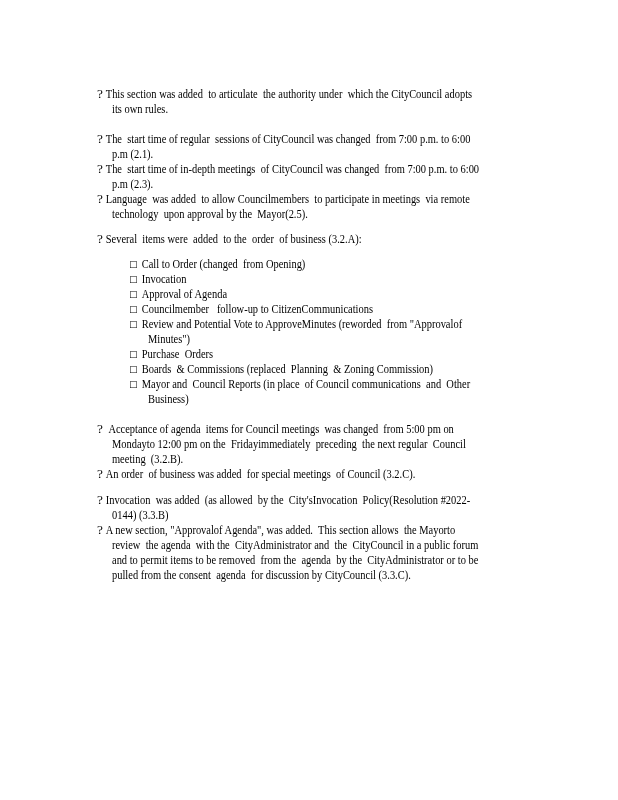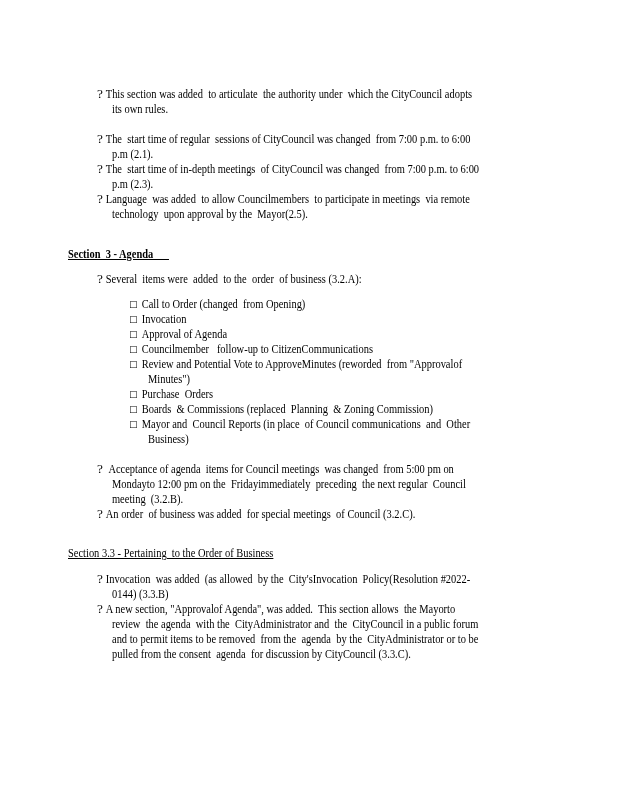--- a/index.html
+++ b/index.html
@@ -75,23 +75,20 @@
       <span class="t">The  start time of in-depth meetings  of CityCouncil was changed  from 7:00 p.m. to 6:00
 p.m (2.3).</span>
     </div>
     <div class="li">
       <span class="b">?</span>
       <span class="t">Language  was added  to allow Councilmembers  to participate in meetings  via remote
 technology  upon approval by the  Mayor(2.5).</span>
     </div>
   </div>
 
-  <div class="hwrap mt25">
-    <span class="h bold">Section  3 - Agenda&nbsp;&nbsp;&nbsp;&nbsp;&nbsp;&nbsp;</span>
-  </div>
 
   <div class="group mt10">
     <div class="li">
       <span class="b">?</span>
       <span class="t">Several  items were  added  to the  order  of business (3.2.A):</span>
     </div>
   </div>
 
   <div class="group mt10">
     <div class="li si">
@@ -136,23 +133,20 @@
       <span class="t"> Acceptance of agenda  items for Council meetings  was changed  from 5:00 pm on
 Mondayto 12:00 pm on the  Fridayimmediately  preceding  the next regular  Council
 meeting  (3.2.B).</span>
     </div>
     <div class="li">
       <span class="b">?</span>
       <span class="t">An order  of business was added  for special meetings  of Council (3.2.C).</span>
     </div>
   </div>
 
-  <div class="hwrap mt24">
-    <span class="h">Section 3.3 - Pertaining  to the Order of Business</span>
-  </div>
 
   <div class="group mt11">
     <div class="li">
       <span class="b">?</span>
       <span class="t">Invocation  was added  (as allowed  by the  City'sInvocation  Policy(Resolution #2022-
 0144) (3.3.B)</span>
     </div>
     <div class="li">
       <span class="b">?</span>
       <span class="t">A new section, "Approvalof Agenda", was added.  This section allows  the Mayorto

